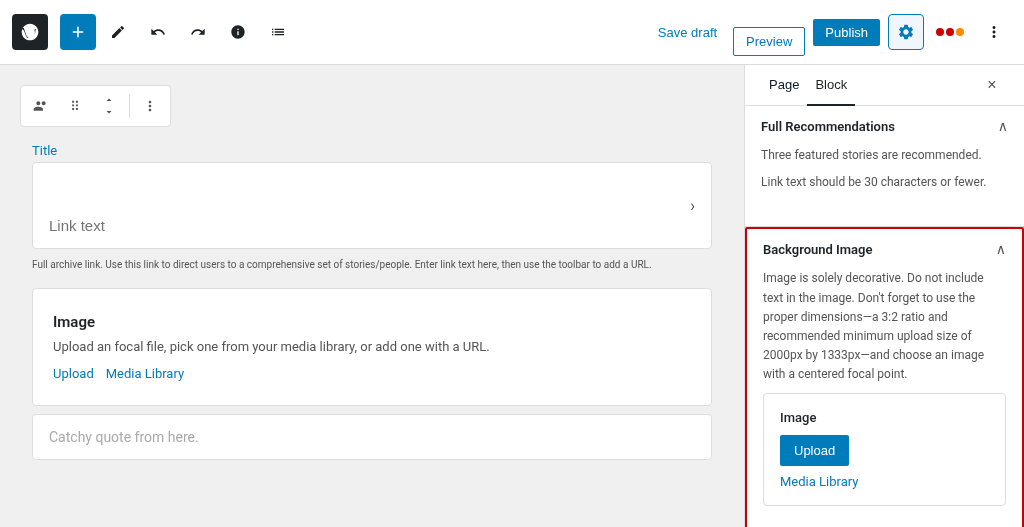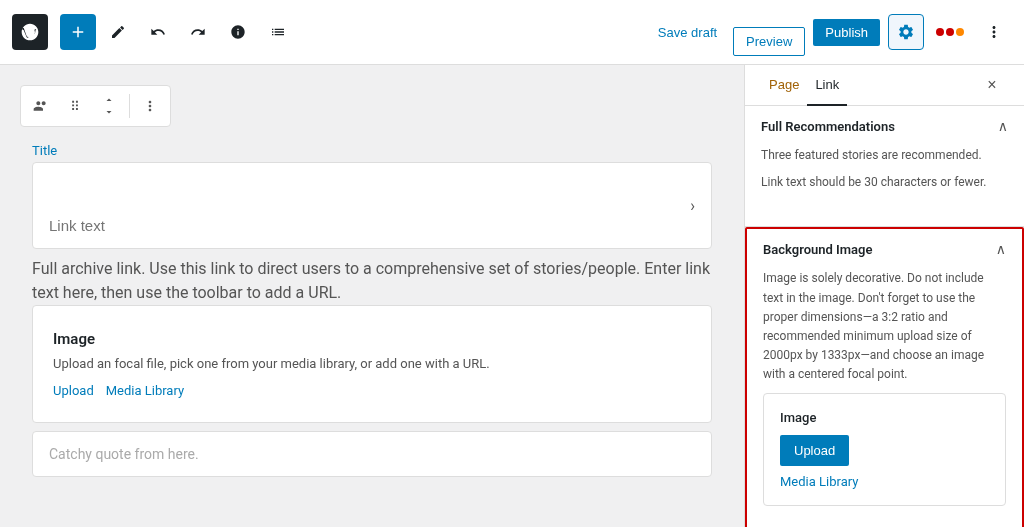--- a/index.html
+++ b/index.html
@@ -89,21 +89,21 @@
     }
     .link-text-input {
       flex: 1; border: none; padding: 14px 16px; font-size: 15px; color: #888;
       outline: none; background: transparent; margin-top: 40px;
     }
     .link-arrow {
       padding: 14px 16px; color: #555; font-size: 16px; cursor: pointer;
     }
 
     .helper-text {
-      font-size: 16px; color: #555; line-height: 1.5;
+      font-size: 10px; color: #555; margin-bottom: 16px; line-height: 1.5;
     }
 
     .image-block {
       border: 1px solid #ddd; border-radius: 4px; background: #fff; padding: 24px 20px;
       margin-bottom: 8px;
     }
     .image-block h3 { font-size: 15px; font-weight: 600; margin-bottom: 8px; color: #1d2327; }
     .image-block p { font-size: 13px; color: #555; margin-bottom: 12px; }
     .image-block-links { display: flex; gap: 12px; }
     .image-link { font-size: 13px; color: #007cba; cursor: pointer; text-decoration: none; }
@@ -117,21 +117,21 @@
     .sidebar {
       width: 280px; background: #fff; border-left: 1px solid #ddd;
       display: flex; flex-direction: column; flex-shrink: 0; overflow-y: auto;
     }
 
     .sidebar-tabs {
       display: flex; border-bottom: 1px solid #ddd; position: relative;
       padding: 0 16px; flex-shrink: 0;
     }
     .sidebar-tab {
-      padding: 12px 8px; font-size: 13px; cursor: pointer; color: #a16207;
+      padding: 12px 8px; font-size: 13px; cursor: pointer; color: #0f172a;
       border: none; background: transparent; border-bottom: 2px solid transparent;
       margin-bottom: -1px;
     }
     .sidebar-tab.active { color: #1d2327; border-bottom-color: #1d2327; font-weight: 500; }
     .sidebar-close {
       margin-left: auto; display: flex; align-items: center; justify-content: center;
       width: 32px; height: 32px; border: none; background: transparent; cursor: pointer;
       color: #555; font-size: 16px; align-self: center;
     }
 
@@ -290,21 +290,21 @@
 
       <div class="catchy-quote">Catchy quote from here.</div>
 
     </div>
   </div>
 
   <div class="sidebar">
 
     <div class="sidebar-tabs">
       <button class="sidebar-tab">Page</button>
-      <button class="sidebar-tab active">Link</button>
+      <button class="sidebar-tab active">Block</button>
       <button class="sidebar-close">×</button>
     </div>
 
     <div class="sidebar-section">
       <div class="sidebar-section-header">
         <span class="sidebar-section-title">Full Recommendations</span>
         <span class="chevron-icon">∧</span>
       </div>
       <div class="sidebar-section-content">
         <p class="section-text">Three featured stories are recommended.</p>

